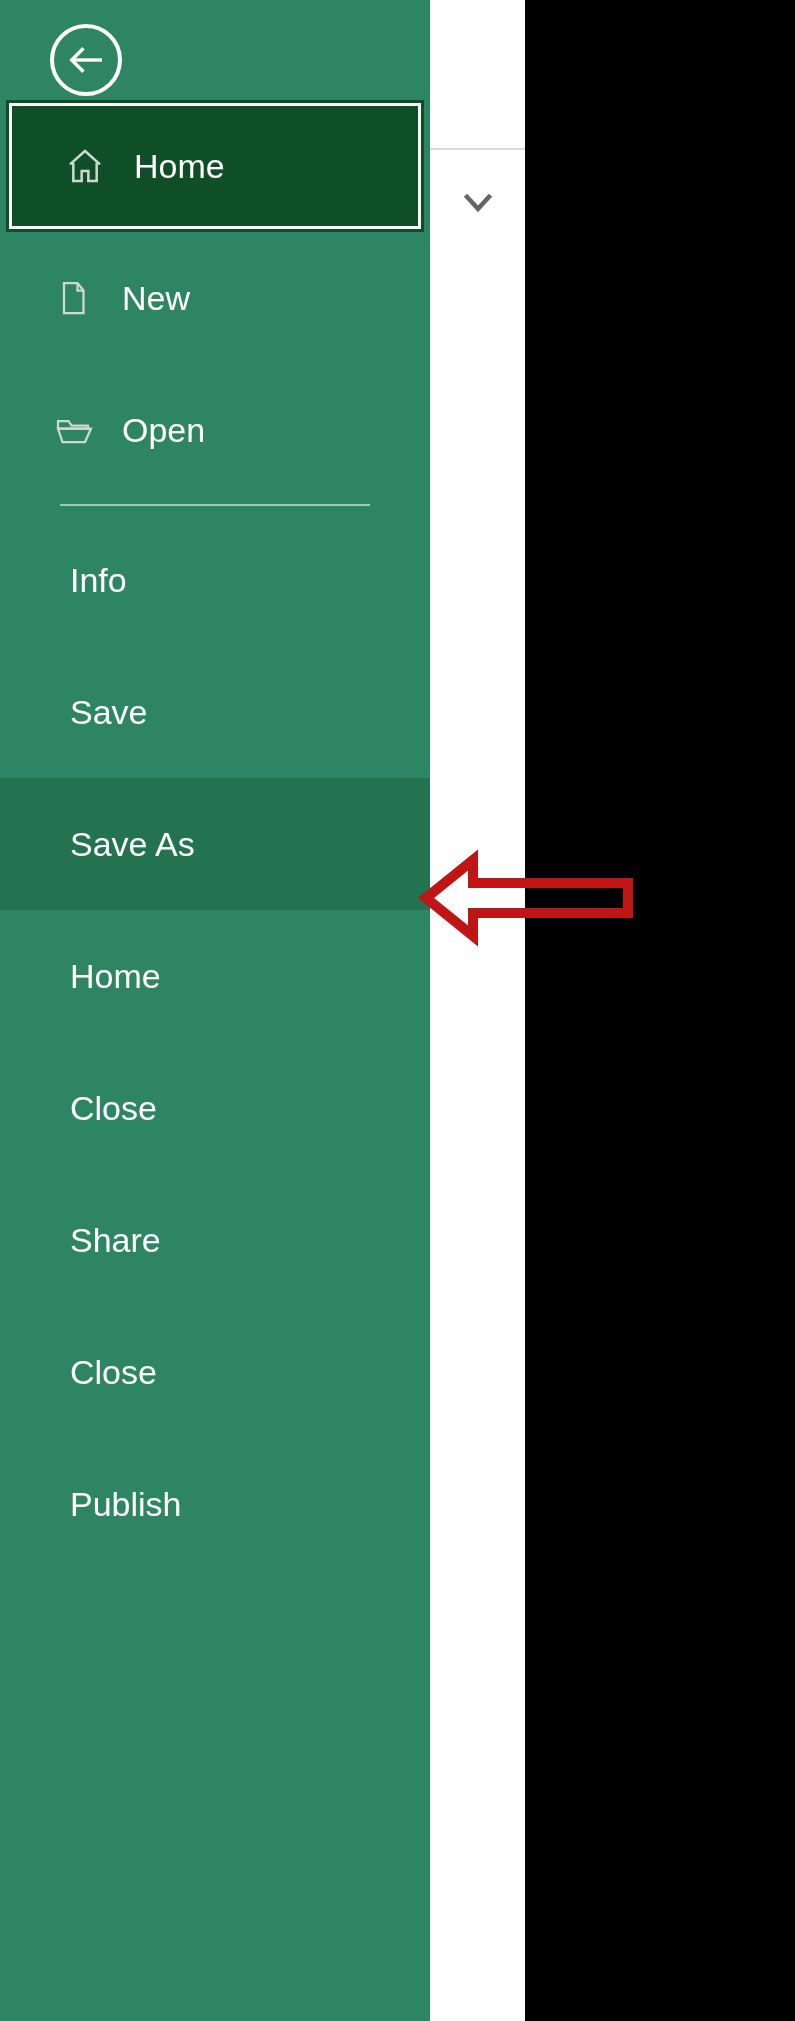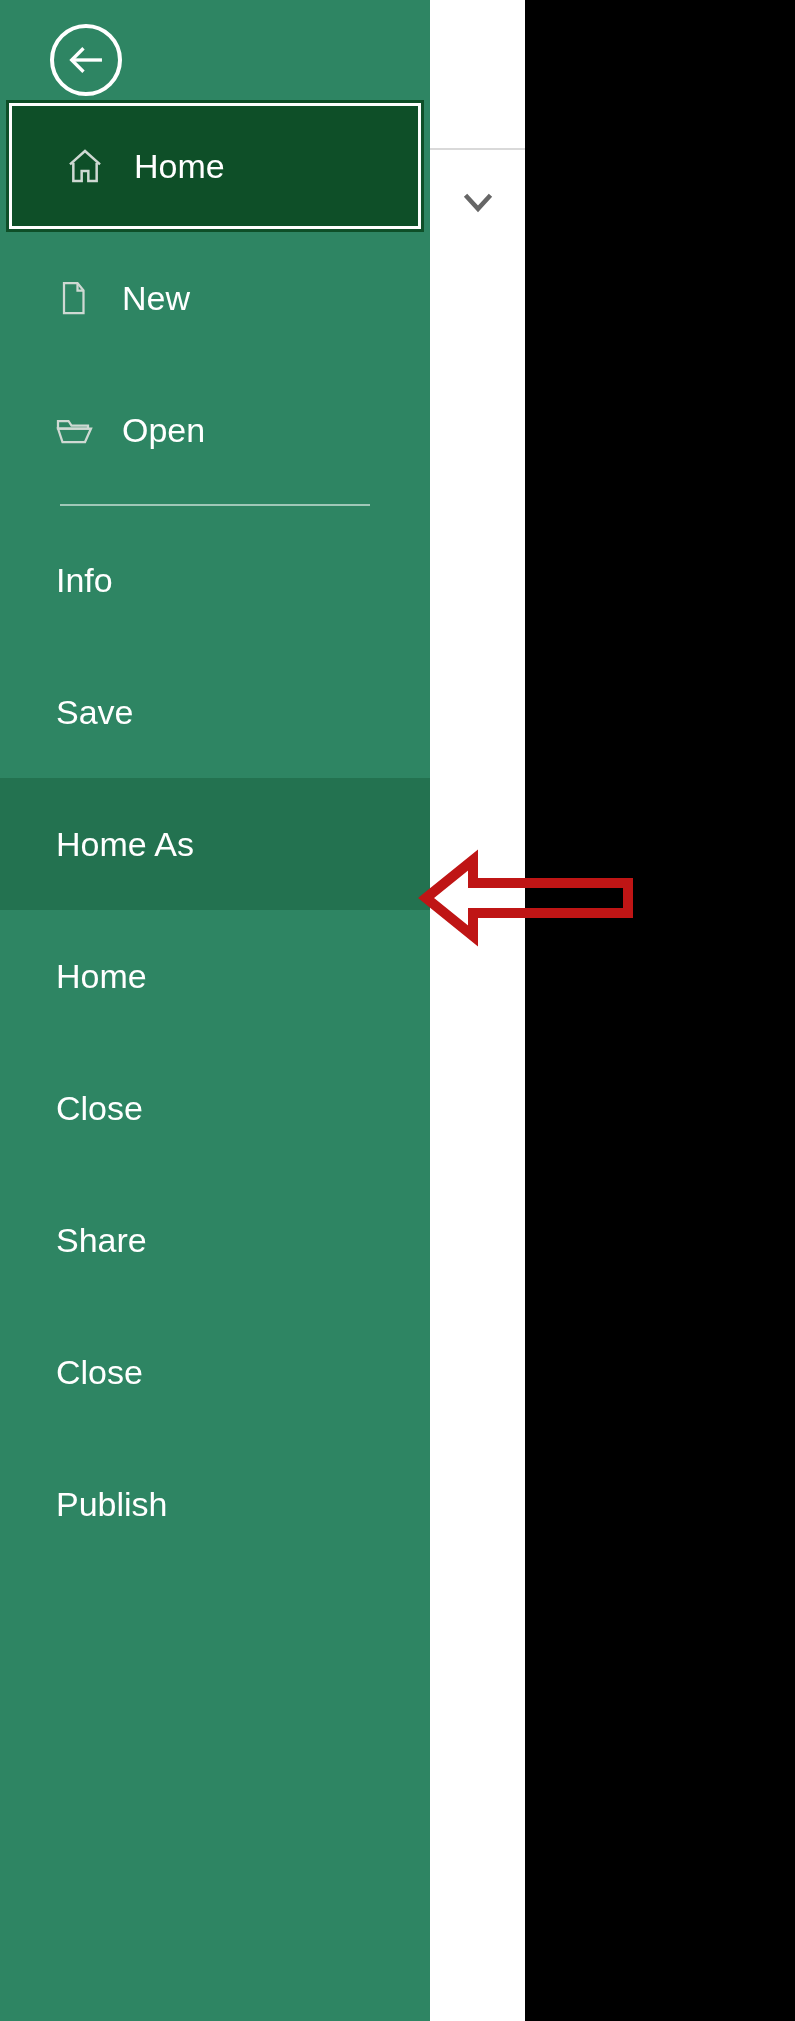--- a/index.html
+++ b/index.html
@@ -38,21 +38,21 @@
       font-size:34px;
       font-weight:400;
       cursor:pointer;
       position:relative;
     }
     .item .icon{
       width:50px;
       display:flex;align-items:center;justify-content:center;
       margin-right:24px;
     }
-    .item.no-icon{padding-left:56px;}
+    .item.no-icon{padding-left:70px;}
     .item.selected{
       background:#0e4f28;
       outline:3px solid #fff;
       outline-offset:-6px;
       margin:0 6px;
       padding-left:54px;
       align-items:center;
     }
     .item.hover{background:#237250;}
     .divider{
@@ -133,21 +133,21 @@
 
   <div class="divider"></div>
 
   <div class="item no-icon">
     <span>Info</span>
   </div>
   <div class="item no-icon">
     <span>Save</span>
   </div>
   <div class="item no-icon hover">
-    <span>Home As</span>
+    <span>Save As</span>
   </div>
   <div class="item no-icon">
     <span>Home</span>
   </div>
   <div class="item no-icon">
     <span>Close</span>
   </div>
   <div class="item no-icon">
     <span>Share</span>
   </div>

